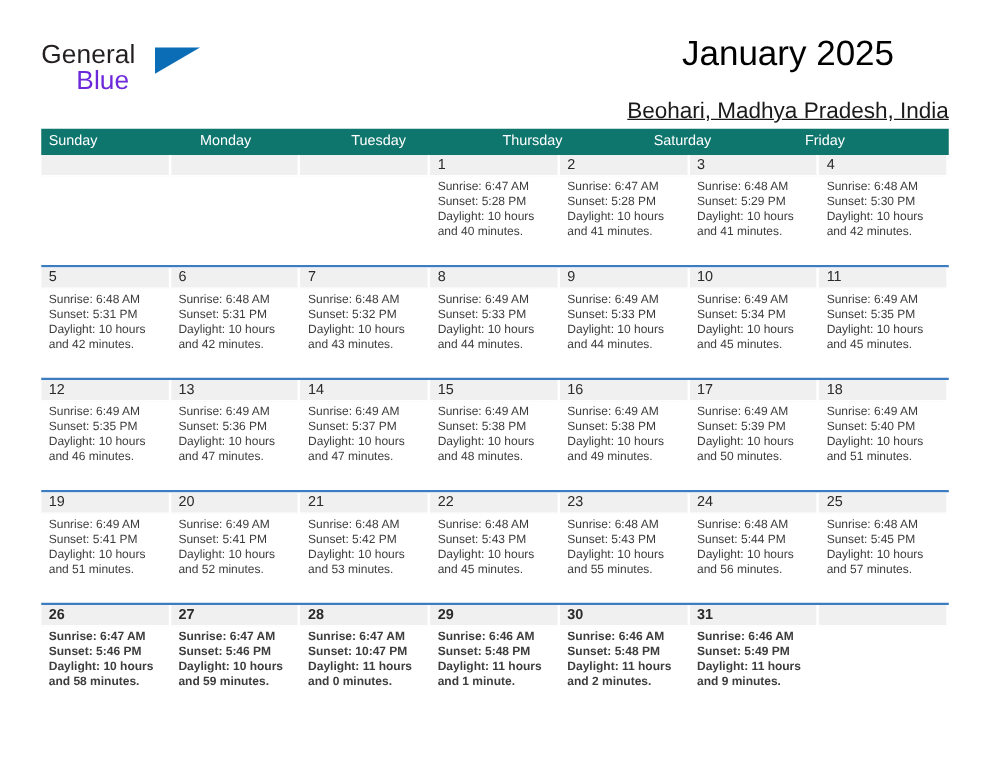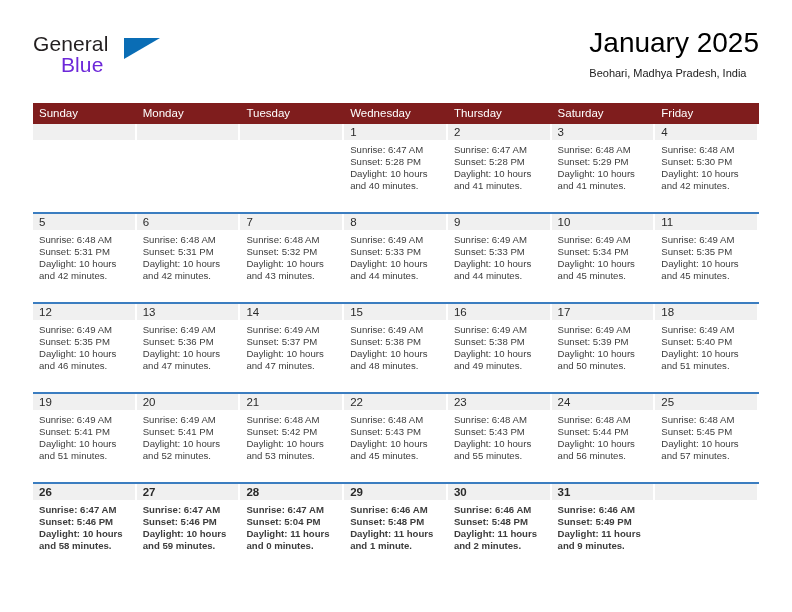--- a/index.html
+++ b/index.html
@@ -61,46 +61,47 @@
     top: 6px;
     width: 0;
     height: 0;
     border-left: 36px solid #0a6db5;
     border-bottom: 21px solid transparent;
   }
   .title-block {
     position: absolute;
     right: 0;
     top: 0;
-    text-align: left;
+    text-align: center;
   }
   .cal-title {
     font-size: 28px;
     color: #000000;
     line-height: 34px;
     white-space: nowrap;
   }
   .cal-subtitle {
-    font-size: 11px;
+    font-size: 18px;
     color: #1a1a1a;
     line-height: 20px;
-    margin-top: 3px;
+    margin-top: 18px;
     white-space: nowrap;
+    text-decoration: underline;
   }
 
   
   .calendar {
     position: absolute;
     left: 33px;
     top: 103px;
     width: 726px;
   }
   .weekday-row {
     display: flex;
-    background: #7f1d1d;
+    background: #0f766e;
     height: 21px;
   }
   .weekday-cell {
     flex: 1 1 0;
     color: #ffffff;
     font-size: 11.5px;
     line-height: 21px;
     padding-left: 6px;
     box-sizing: border-box;
     white-space: nowrap;
@@ -167,21 +168,20 @@
     </div>
 
   </div>
 
   <div class="calendar">
 
     <div class="weekday-row">
       <div class="weekday-cell">Sunday</div>
       <div class="weekday-cell">Monday</div>
       <div class="weekday-cell">Tuesday</div>
-      <div class="weekday-cell">Wednesday</div>
       <div class="weekday-cell">Thursday</div>
       <div class="weekday-cell">Saturday</div>
       <div class="weekday-cell">Friday</div>
     </div>
 
     <div id="weeks-container">
         <div class="week-row">
           <div class="day-cell empty">
             <div class="day-number-band"></div>
           </div>
@@ -439,21 +439,21 @@
               <div>Sunrise: 6:47 AM</div>
               <div>Sunset: 5:46 PM</div>
               <div>Daylight: 10 hours</div>
               <div>and 59 minutes.</div>
             </div>
           </div>
           <div class="day-cell">
             <div class="day-number-band">28</div>
             <div class="day-info">
               <div>Sunrise: 6:47 AM</div>
-              <div>Sunset: 5:04 PM</div>
+              <div>Sunset: 10:47 PM</div>
               <div>Daylight: 11 hours</div>
               <div>and 0 minutes.</div>
             </div>
           </div>
           <div class="day-cell">
             <div class="day-number-band">29</div>
             <div class="day-info">
               <div>Sunrise: 6:46 AM</div>
               <div>Sunset: 5:48 PM</div>
               <div>Daylight: 11 hours</div>

